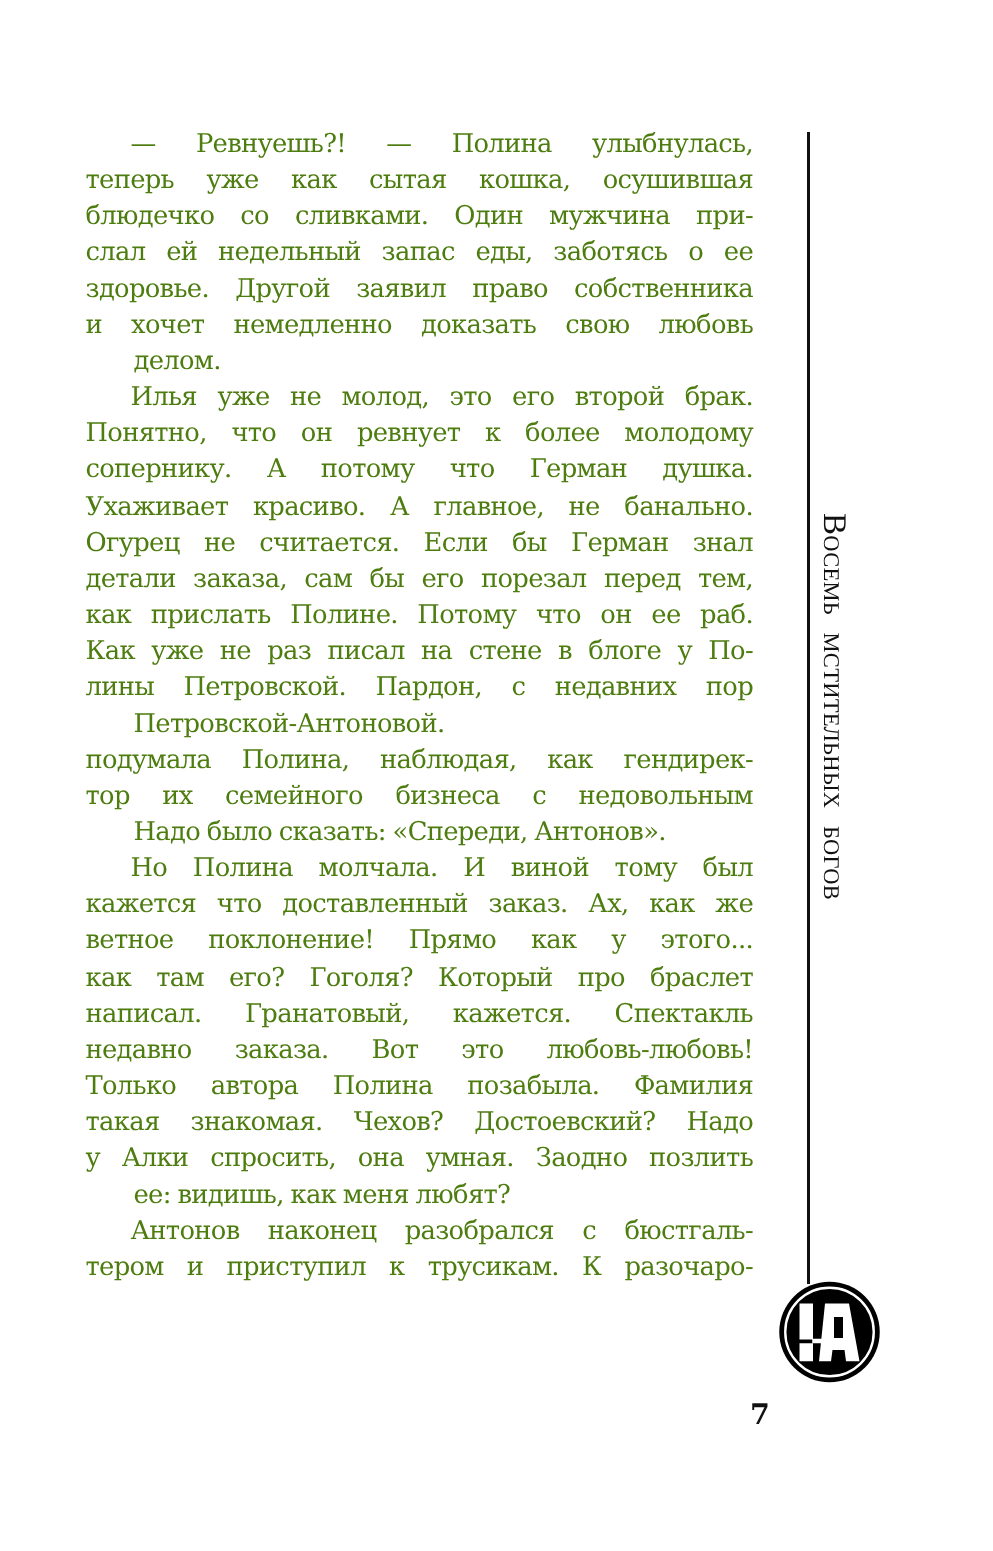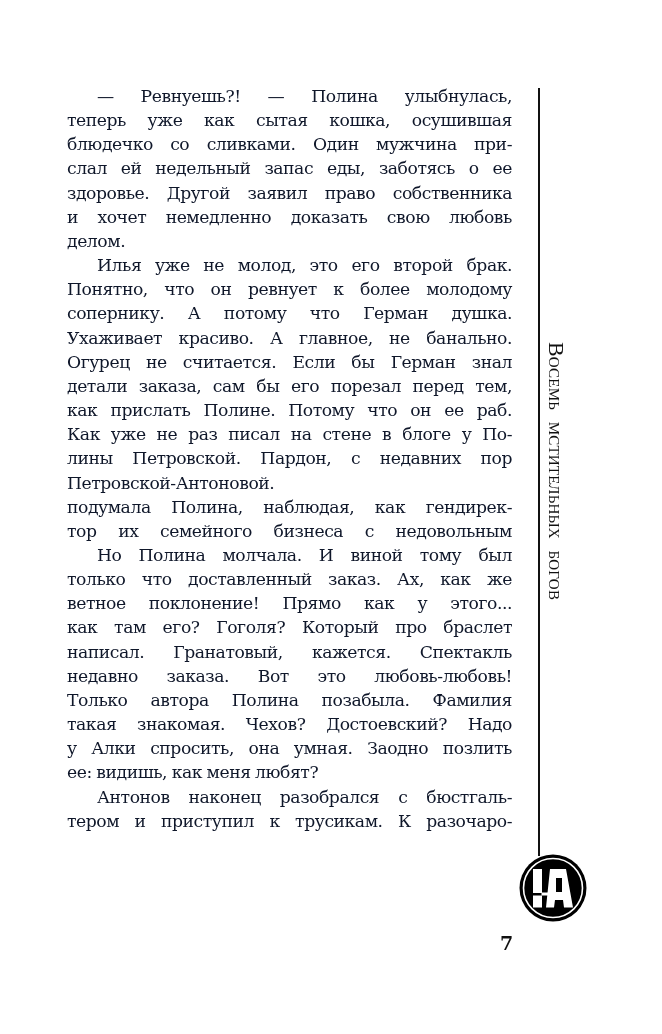--- a/index.html
+++ b/index.html
@@ -16,39 +16,40 @@
       color: #111111;
     }
     .page {
       position: absolute;
       left: 0; top: 0;
       width: 662px; height: 1034px;
       background: #ffffff;
     }
     .body-text {
       position: absolute;
-      left: 67px;
+      left: 57px;
       top: 84px;
       width: 445px;
       font-family: "DejaVu Serif", serif;
       font-size: 17.2px;
       line-height: 24.15px;
-      color: #0f172a;
+      color: #4d7c0f;
       letter-spacing: -0.45px;
       word-spacing: -0.5px;
     }
     .line {
       display: block;
       text-align: justify;
       text-align-last: justify;
       white-space: nowrap;
       overflow: visible;
     }
     .line.last {
       text-align-last: left;
+      margin-left: 32px;
     }
     .line.indent {
       padding-left: 30px;
     }
     .rule {
       position: absolute;
       left: 538px;
       top: 88px;
       width: 2px;
       height: 768px;
@@ -120,25 +121,26 @@
       <span class="line">детали заказа, сам бы его порезал перед тем,</span>
       <span class="line">как прислать Полине. Потому что он ее раб.</span>
       <span class="line">Как уже не раз писал на стене в блоге у По-</span>
       <span class="line">лины Петровской. Пардон, с недавних пор</span>
       <span class="line last">Петровской-Антоновой.</span>
     </div>
 
     <div>
       <span class="line">подумала Полина, наблюдая, как гендирек-</span>
       <span class="line">тор их семейного бизнеса с недовольным</span>
+      <span class="line last">Надо было сказать: «Спереди, Антонов».</span>
     </div>
 
     <div>
       <span class="line indent">Но Полина молчала. И виной тому был</span>
-      <span class="line">только что доставленный заказ. Ах, как же</span>
+      <span class="line">кажется что доставленный заказ. Ах, как же</span>
       <span class="line">ветное поклонение! Прямо как у этого...</span>
       <span class="line">как там его? Гоголя? Который про браслет</span>
       <span class="line">написал. Гранатовый, кажется. Спектакль</span>
       <span class="line">недавно заказа. Вот это любовь-любовь!</span>
       <span class="line">Только автора Полина позабыла. Фамилия</span>
       <span class="line">такая знакомая. Чехов? Достоевский? Надо</span>
       <span class="line">у Алки спросить, она умная. Заодно позлить</span>
       <span class="line last">ее: видишь, как меня любят?</span>
     </div>
 

